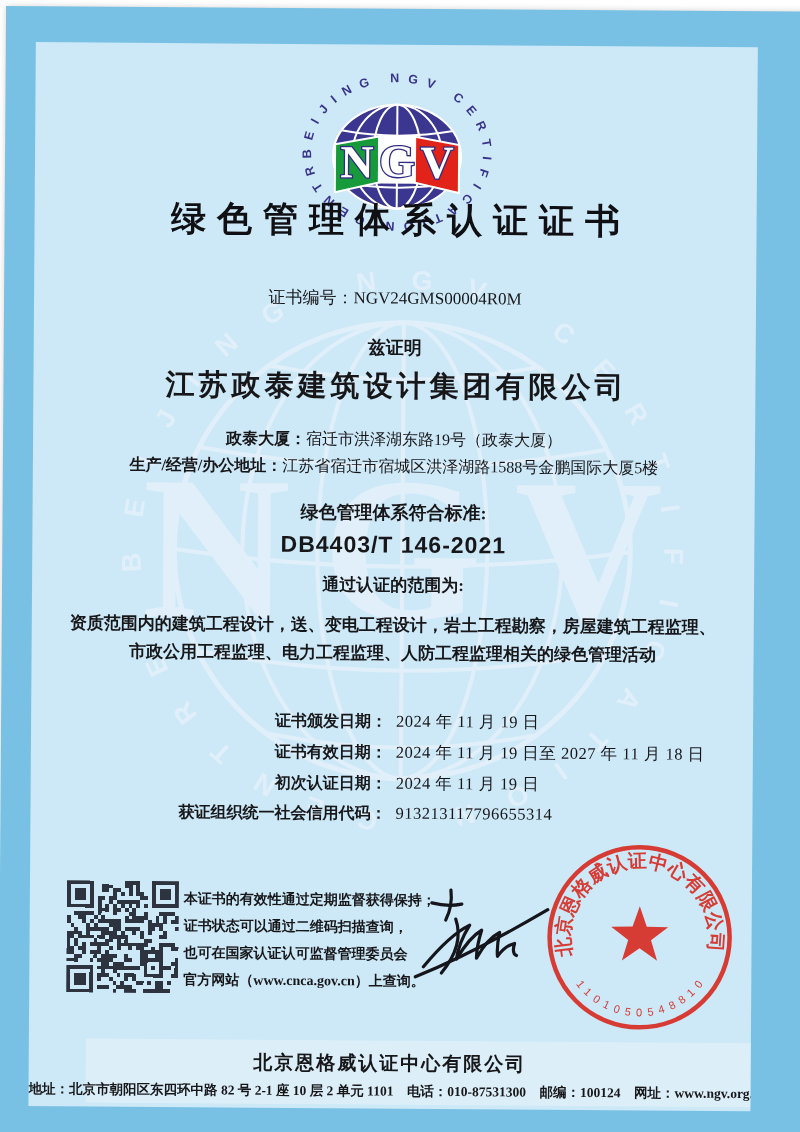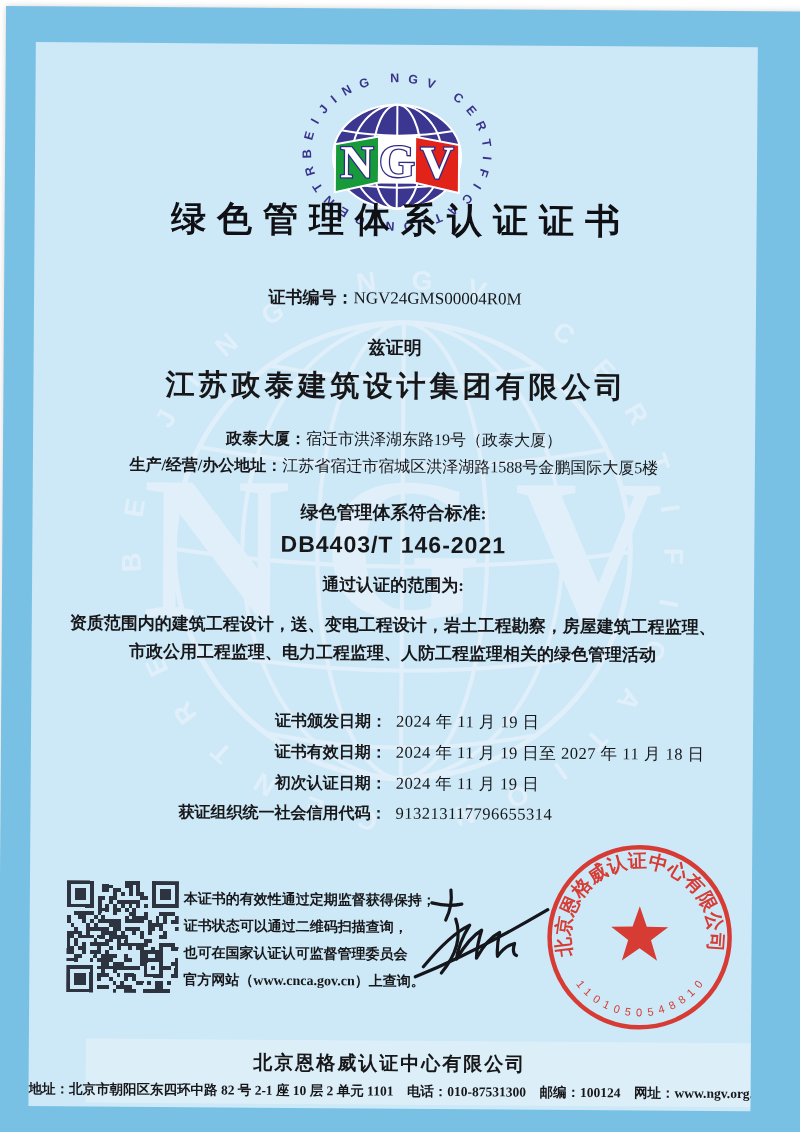--- a/index.html
+++ b/index.html
@@ -18,21 +18,21 @@
   .panel{
     position:absolute;left:30px;top:36px;width:722px;height:1064px;
     background:#cde9f7;overflow:hidden;
   }
   .panel > *{position:absolute;}
   .watermark{left:70px;top:206px;opacity:.95;}
   .logo{left:252px;top:20px;}
   .line{left:0;width:722px;text-align:center;white-space:nowrap;}
   .title{top:152px;font-size:35px;font-weight:bold;letter-spacing:11px;text-indent:11px;color:#101014;}
   .certno{top:242px;font-size:17px;}
-  .certno .lab{font-weight:bold;}
+  .certno .lab{font-weight:normal;}
   .certify{top:291px;font-size:18px;font-weight:bold;}
   .company{top:322px;font-size:29px;font-weight:bold;letter-spacing:4px;text-indent:4px;}
   .addr{font-size:16px;}
   .addr .lab{font-weight:bold;}
   .reg{top:385px;}
   .biz{top:412px;}
   .stdh{top:456px;font-size:18px;font-weight:bold;}
   .stdcode{top:487px;font-size:23px;font-weight:bold;font-family:"Liberation Sans","DejaVu Sans",sans-serif;letter-spacing:1px;}
   .scopeh{top:529px;font-size:17px;font-weight:bold;}
   .scope1{top:569px;font-size:17px;font-weight:bold;}

